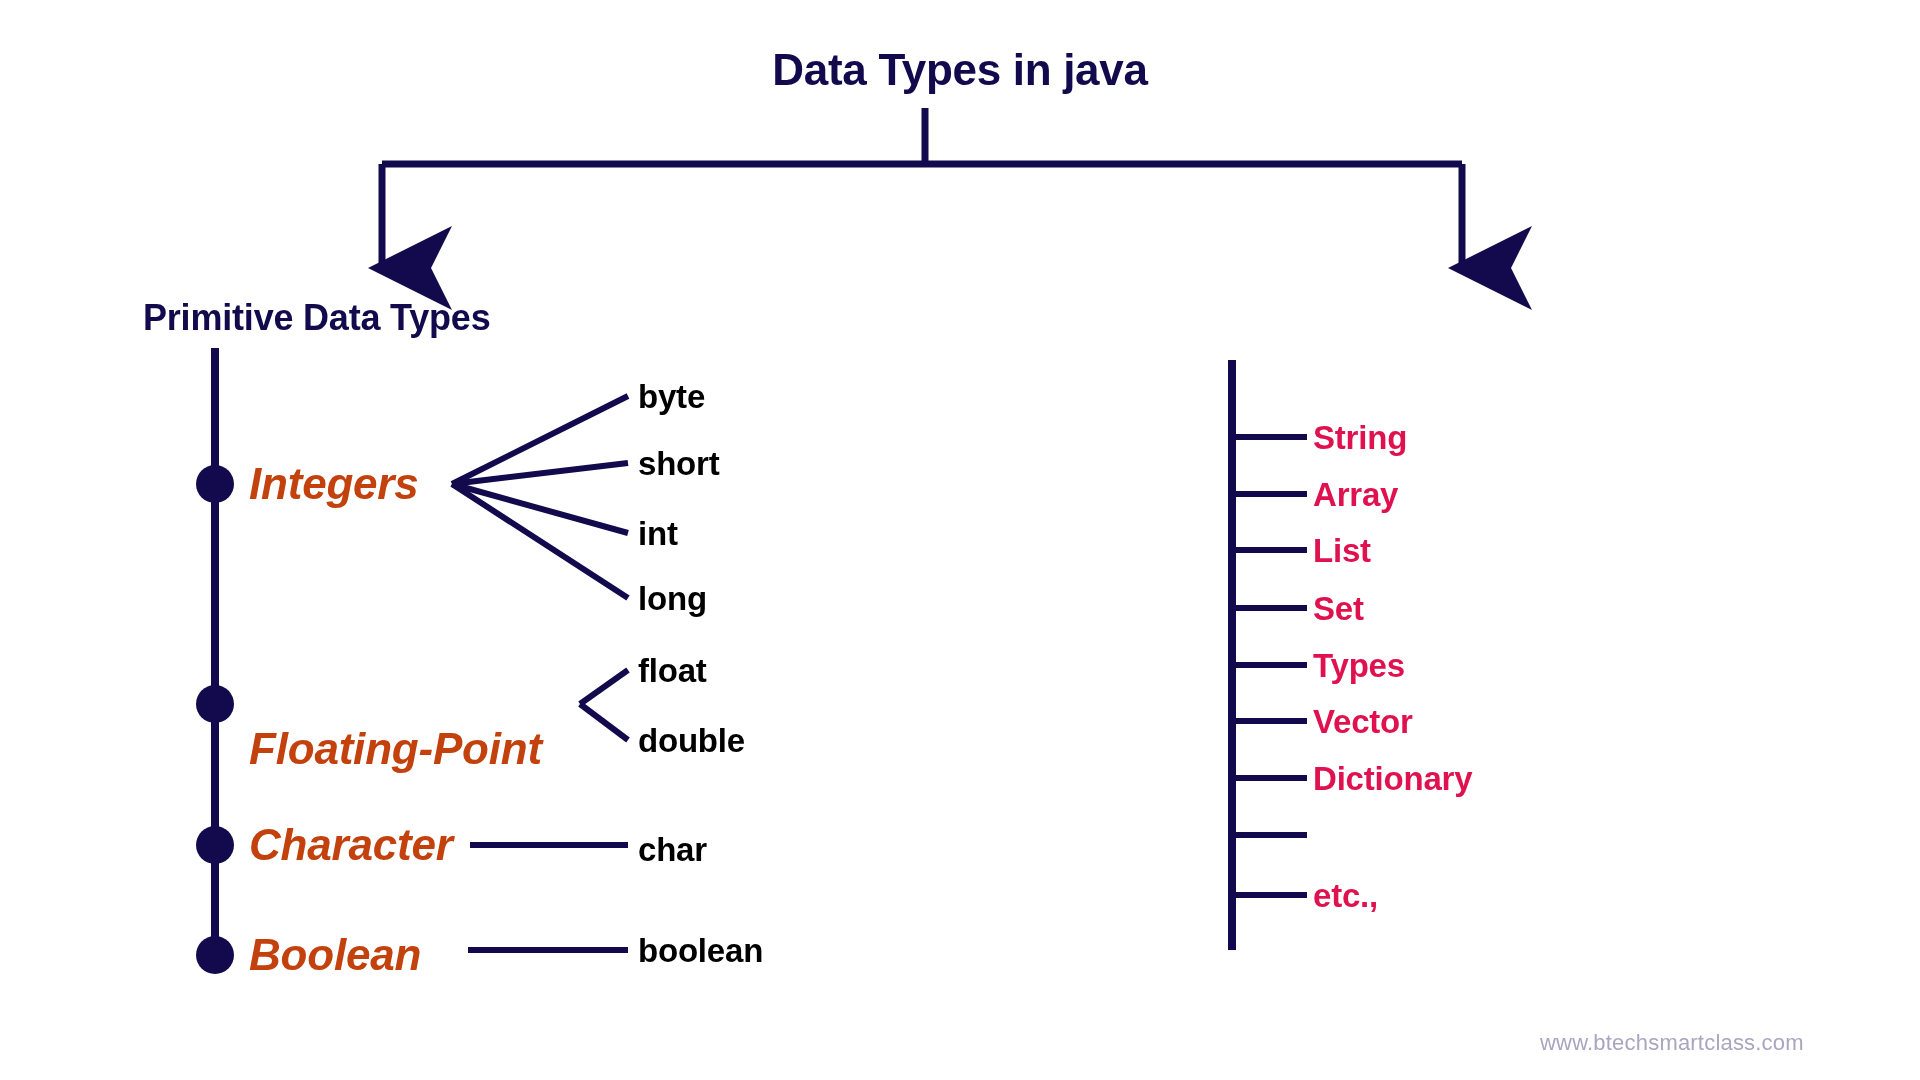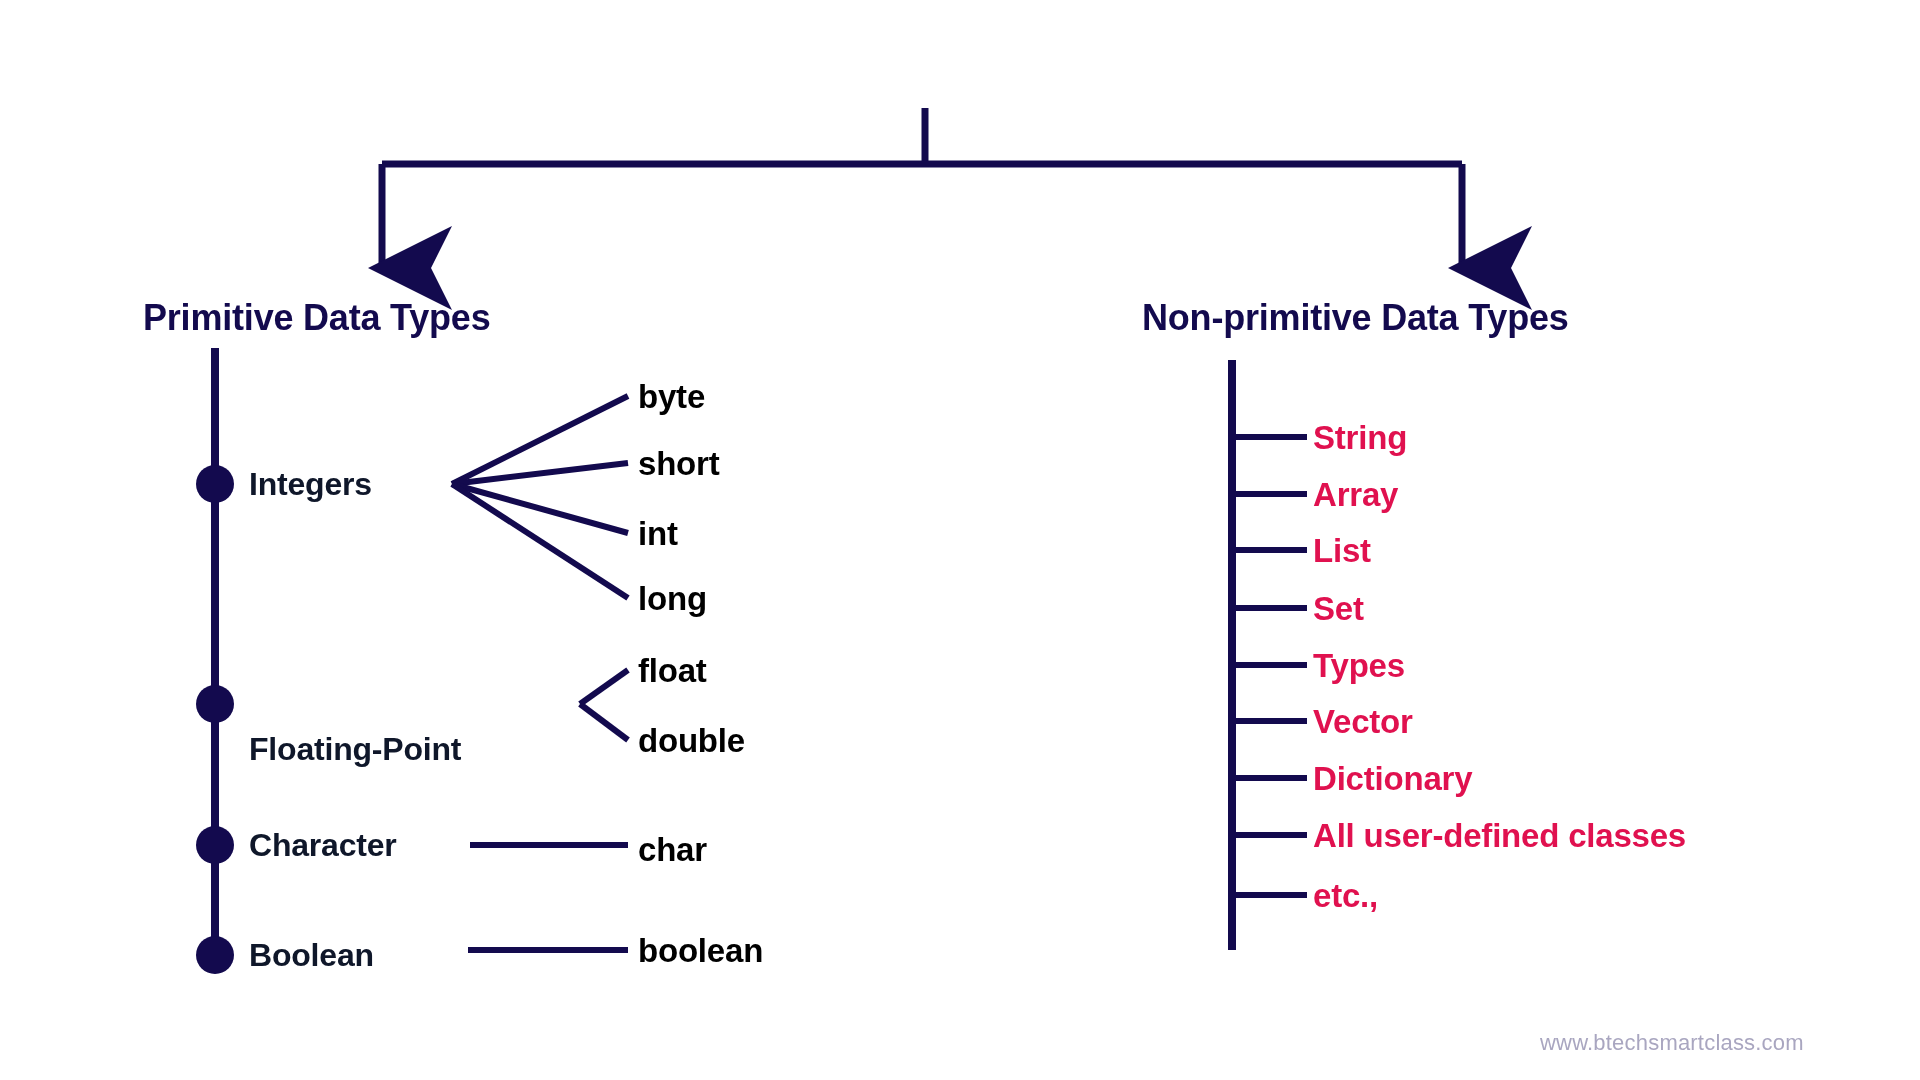--- a/index.html
+++ b/index.html
@@ -50,25 +50,26 @@
     font-size: 36px;
     font-weight: bold;
     color: #130a4e;
     letter-spacing: -0.2px;
   }
   #head-primitive     { left: 143px;  top: 300px; }
   #head-nonprimitive  { left: 1142px; top: 300px; }
 
   
   .cat {
-    font-size: 32px;
+    font-size: 44px;
     font-weight: bold;
-    color: #0f172a;
+    color: #c2410c;
     letter-spacing: -0.2px;
     transform: translateY(-50%);
+    font-style: italic;
   }
   #cat-integers   { left: 249px; top: 484px; }
   #cat-floating   { left: 249px; top: 704px; margin-top: 45px; }
   #cat-character  { left: 249px; top: 845px; }
   #cat-boolean    { left: 249px; top: 955px; }
 
   
   .leaf {
     font-size: 33px;
     font-weight: bold;
@@ -155,24 +156,24 @@
     <path d="M 1232 494 L 1307 494" stroke="#130a4e" stroke-width="6" fill="none"></path>
     <path d="M 1232 550 L 1307 550" stroke="#130a4e" stroke-width="6" fill="none"></path>
     <path d="M 1232 608 L 1307 608" stroke="#130a4e" stroke-width="6" fill="none"></path>
     <path d="M 1232 665 L 1307 665" stroke="#130a4e" stroke-width="6" fill="none"></path>
     <path d="M 1232 721 L 1307 721" stroke="#130a4e" stroke-width="6" fill="none"></path>
     <path d="M 1232 778 L 1307 778" stroke="#130a4e" stroke-width="6" fill="none"></path>
     <path d="M 1232 835 L 1307 835" stroke="#130a4e" stroke-width="6" fill="none"></path>
     <path d="M 1232 895 L 1307 895" stroke="#130a4e" stroke-width="6" fill="none"></path>
   </svg>
 
+  <div class="lbl title">Data Types in java</div>
 
   <div class="lbl branch-head" id="head-primitive">Primitive Data Types</div>
 
-  <div class="lbl branch-head" id="head-nonprimitive">Non-primitive Data Types</div>
 
   <div class="lbl cat" id="cat-integers">Integers</div>
   <div class="lbl cat" id="cat-floating">Floating-Point</div>
   <div class="lbl cat" id="cat-character">Character</div>
   <div class="lbl cat" id="cat-boolean">Boolean</div>
 
   <div class="lbl leaf" id="leaf-byte">byte</div>
   <div class="lbl leaf" id="leaf-short">short</div>
   <div class="lbl leaf" id="leaf-int">int</div>
   <div class="lbl leaf" id="leaf-long">long</div>
@@ -181,18 +182,17 @@
   <div class="lbl leaf" id="leaf-char">char</div>
   <div class="lbl leaf" id="leaf-boolean">boolean</div>
 
   <div class="lbl np-item" id="np-0">String</div>
   <div class="lbl np-item" id="np-1">Array</div>
   <div class="lbl np-item" id="np-2">List</div>
   <div class="lbl np-item" id="np-3">Set</div>
   <div class="lbl np-item" id="np-4">Types</div>
   <div class="lbl np-item" id="np-5">Vector</div>
   <div class="lbl np-item" id="np-6">Dictionary</div>
-  <div class="lbl np-item" id="np-7">All user-defined classes</div>
   <div class="lbl np-item" id="np-8">etc.,</div>
 
   <div class="lbl watermark">www.btechsmartclass.com</div>
 
 </div>
 
 </body></html>

